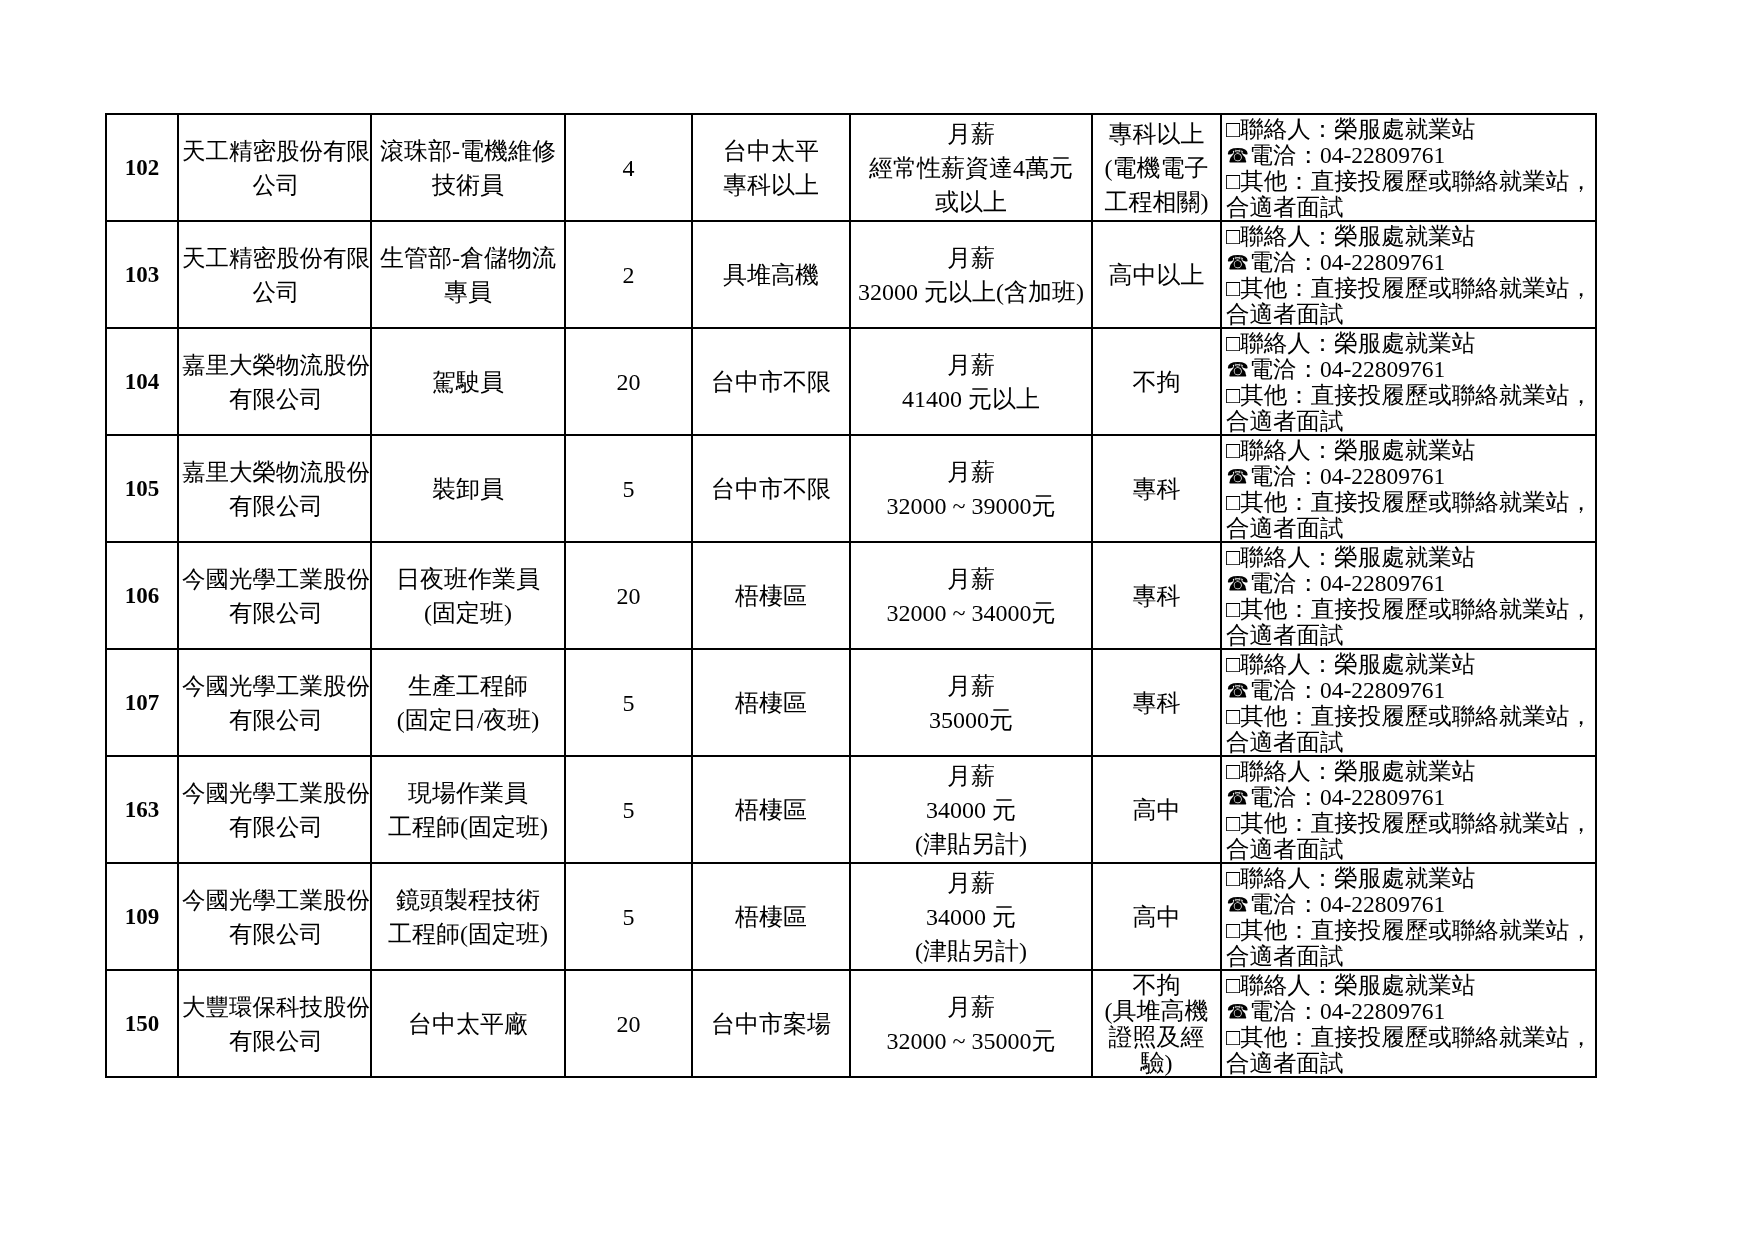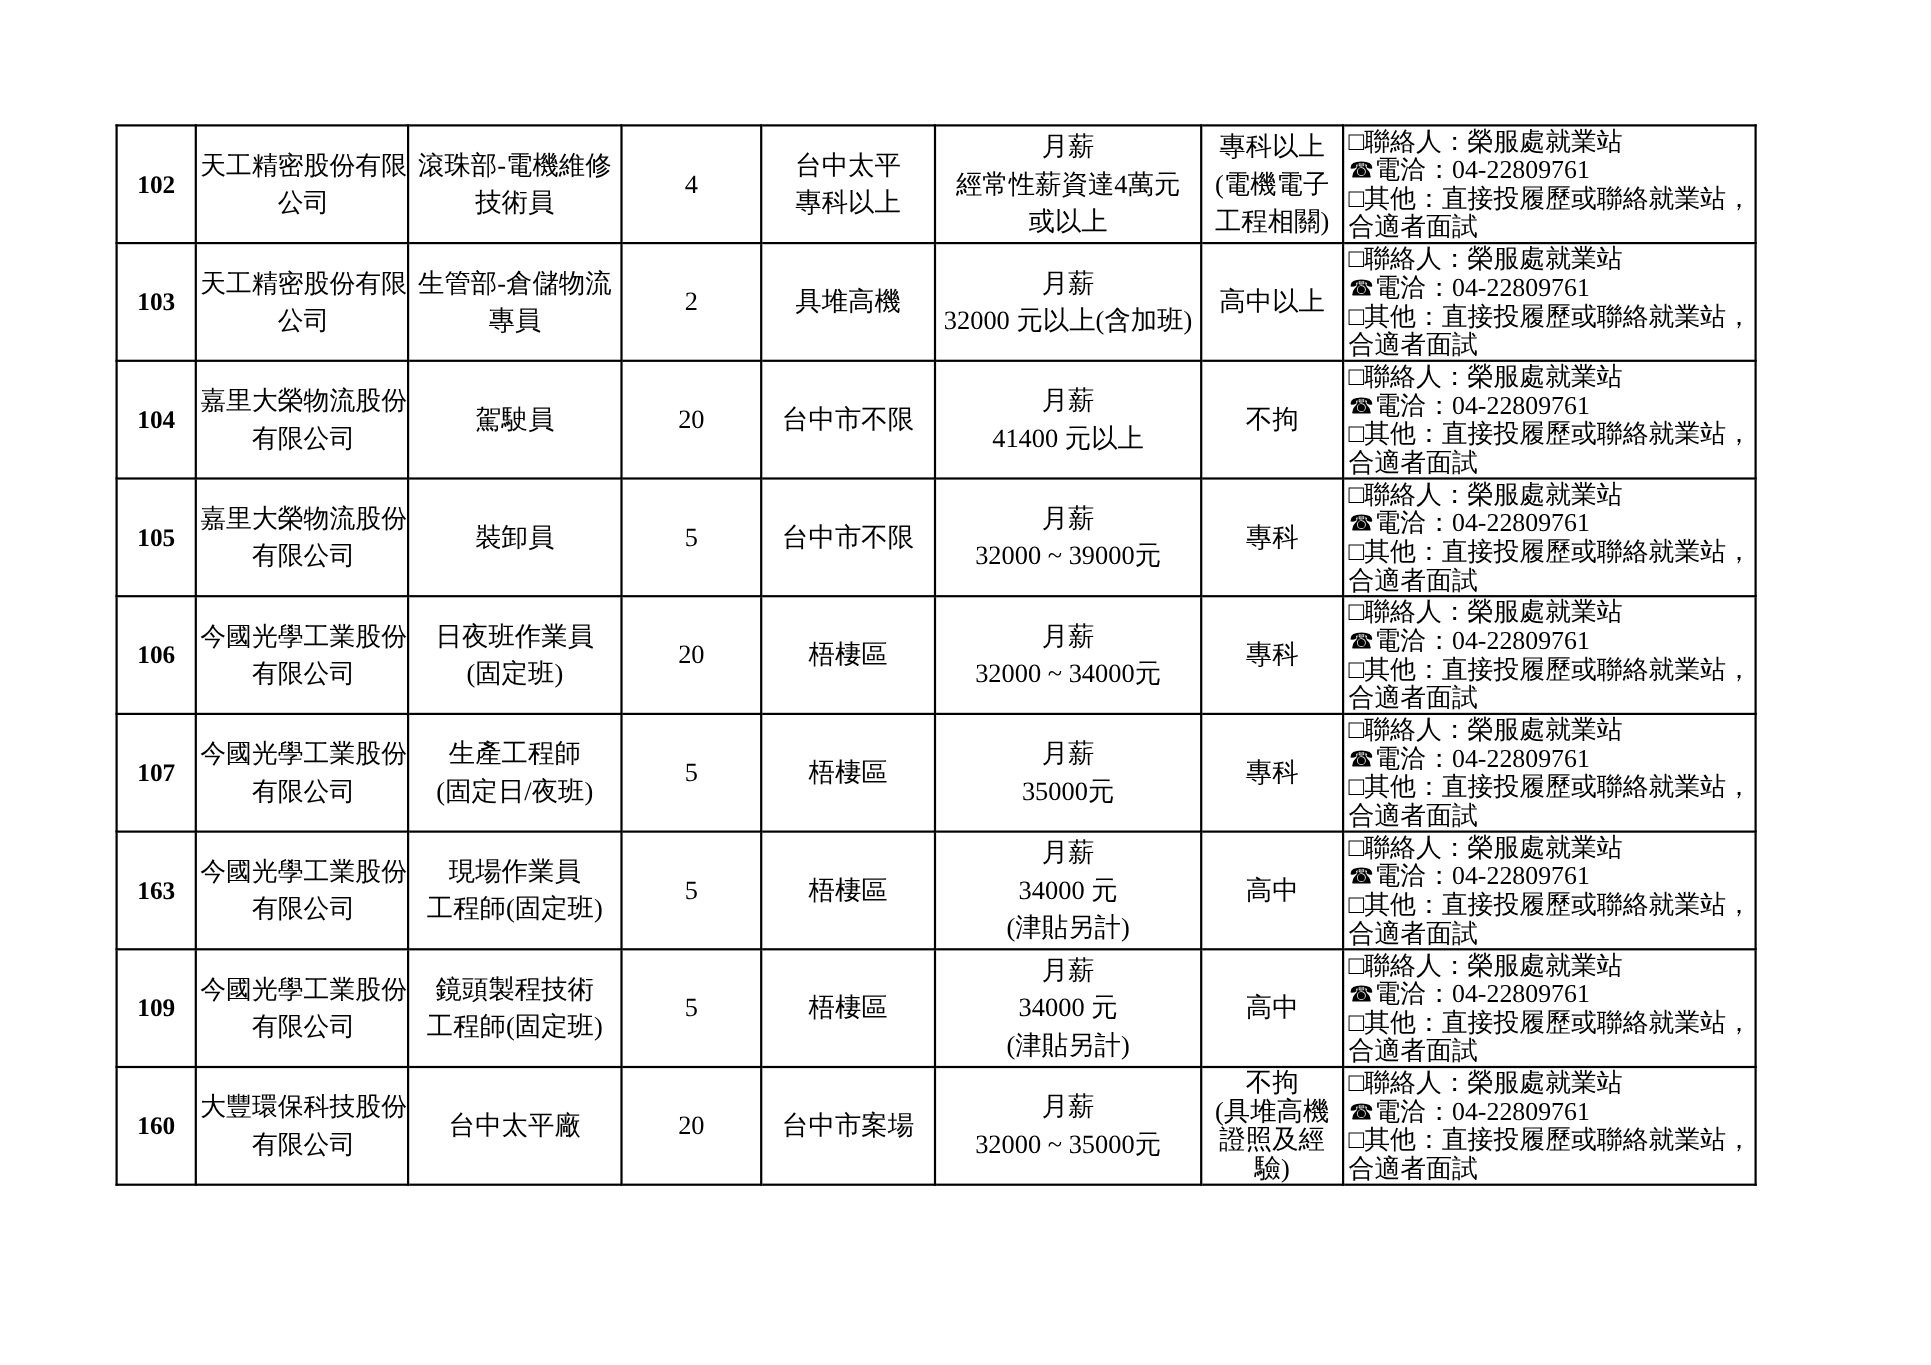--- a/index.html
+++ b/index.html
@@ -196,21 +196,21 @@
         <td class="c-salary">月薪
 34000 元
 (津貼另計)</td>
         <td class="c-edu">高中</td>
         <td class="c-contact">□聯絡人：榮服處就業站
 ☎電洽：04-22809761
 □其他：直接投履歷或聯絡就業站，
 合適者面試</td>
       </tr>
       <tr>
-        <td class="c-num">160</td>
+        <td class="c-num">150</td>
         <td class="c-company">大豐環保科技股份
 有限公司</td>
         <td class="c-job">台中太平廠</td>
         <td class="c-count">20</td>
         <td class="c-loc">台中市案場</td>
         <td class="c-salary">月薪
 32000 ~ 35000元</td>
         <td class="c-edu tight">不拘
 (具堆高機
 證照及經

